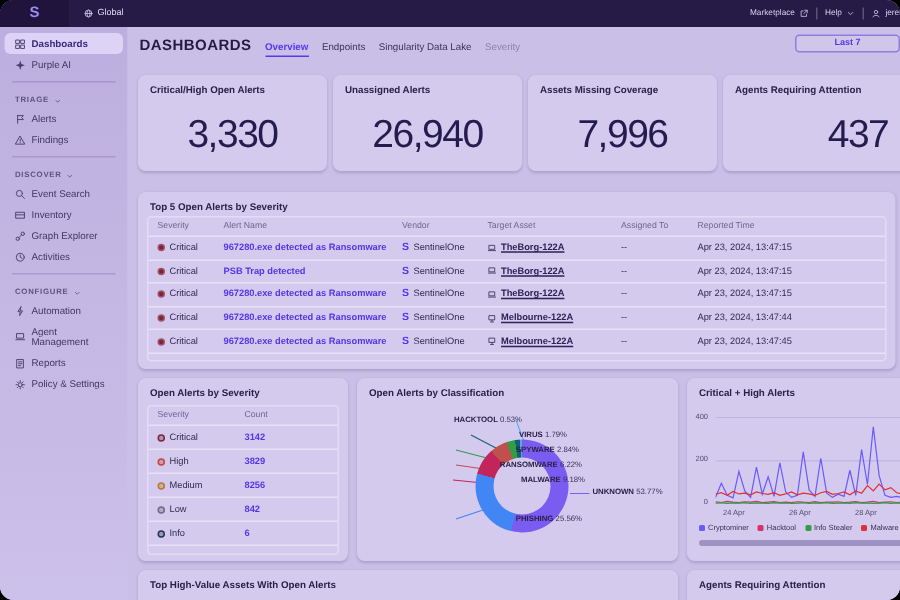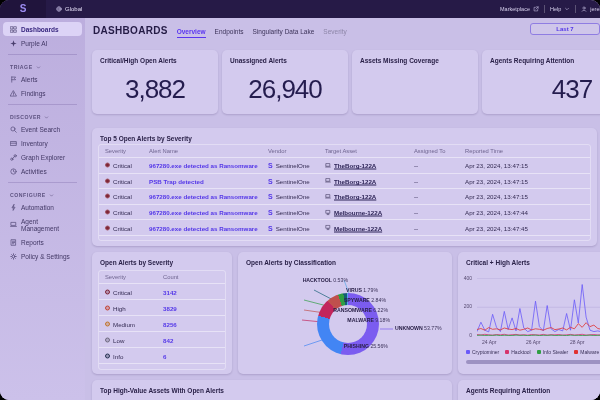--- a/index.html
+++ b/index.html
@@ -269,28 +269,29 @@
           <span class="tab">Endpoints</span>
           <span class="tab">Singularity Data Lake</span>
           <span class="tab muted">Severity</span>
         </span>
     </div>
     <div class="time-range">Last 7</div>
 
     <div id="metrics">
         <div class="card metric-card" style="left: 7px; width: 126px;">
           <div class="card-title">Critical/High Open Alerts</div>
-          <div class="metric-value">3,882</div>
+          <div class="metric-value">3,330</div>
         </div>
         <div class="card metric-card" style="left: 137px; width: 126px;">
           <div class="card-title">Unassigned Alerts</div>
           <div class="metric-value">26,940</div>
         </div>
         <div class="card metric-card" style="left: 267px; width: 126px;">
           <div class="card-title">Assets Missing Coverage</div>
+          <div class="metric-value">7,996</div>
         </div>
         <div class="card metric-card" style="left: 397px; width: 180px;">
           <div class="card-title">Agents Requiring Attention</div>
           <div class="metric-value">437</div>
         </div>
       </div>
 
     <div class="card table-card">
       <div class="card-title">Top 5 Open Alerts by Severity</div>
       <div class="tbl" id="alerts-table">

